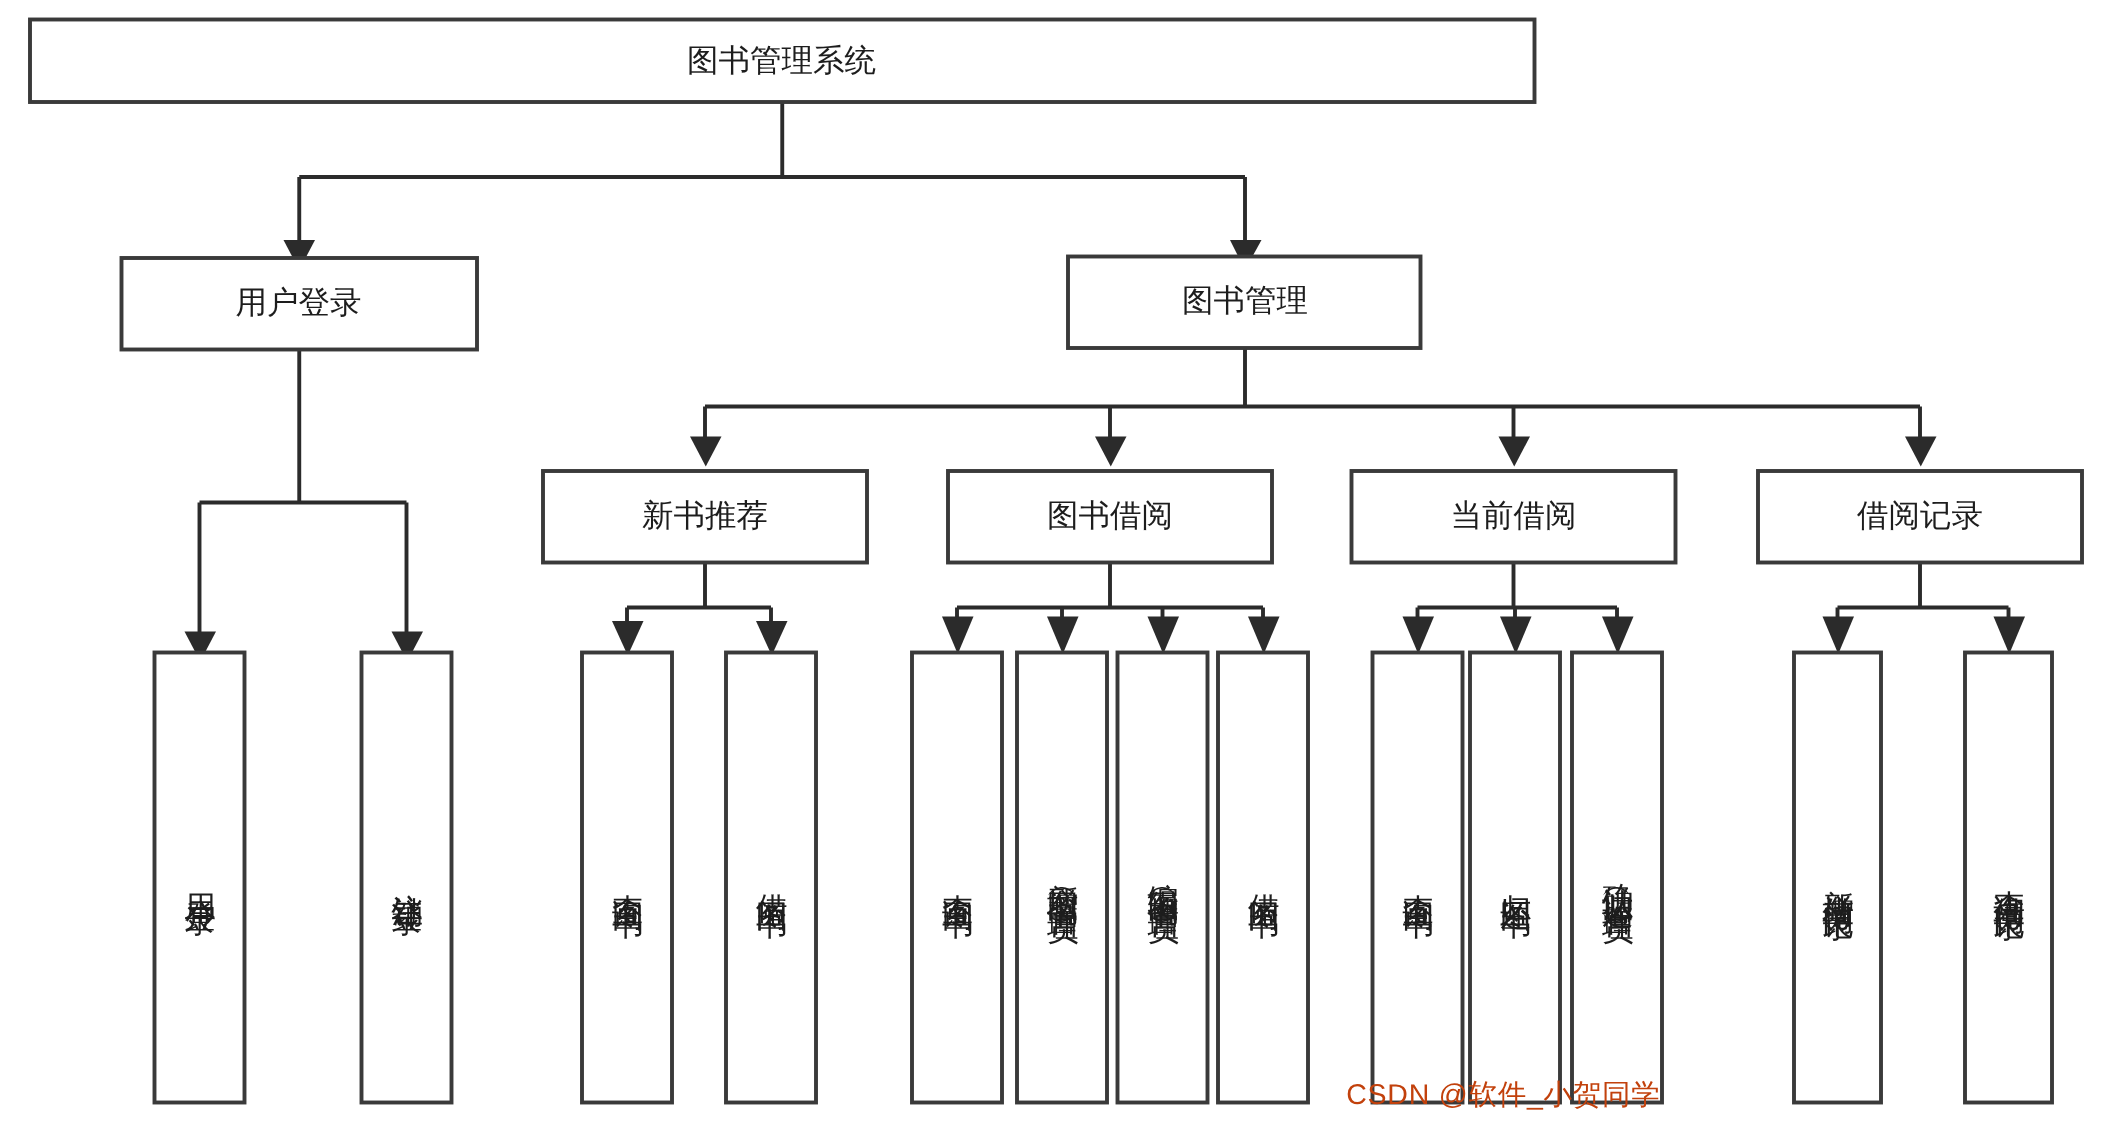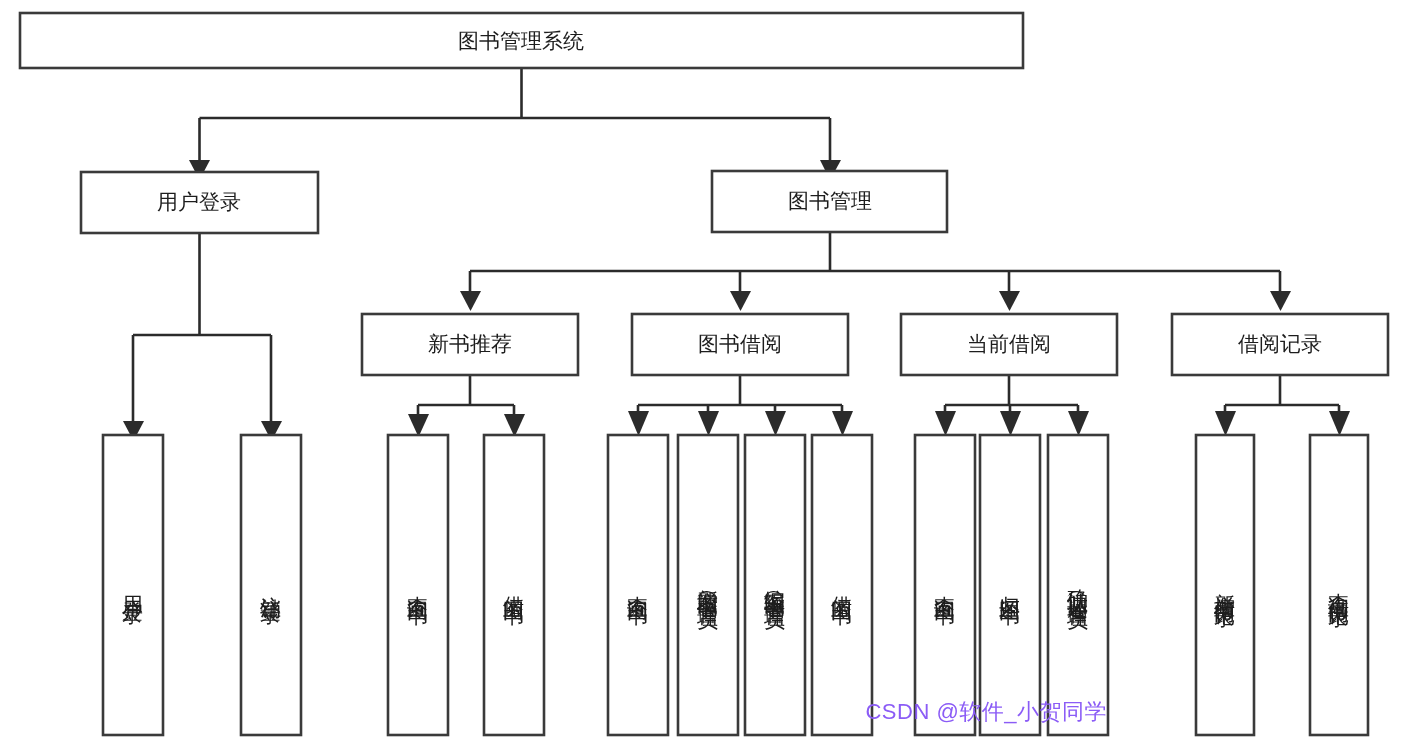--- a/index.html
+++ b/index.html
@@ -59,24 +59,24 @@
     color: #1d1d1d;
     display: flex;
     align-items: center;
     justify-content: center;
     white-space: nowrap;
     pointer-events: none;
   }
   #watermark {
     position: absolute;
     right: 8px;
-    bottom: 20px;
-    font-family: "Liberation Sans", "DejaVu Sans", sans-serif;
-    font-size: 22px;
-    color: #8b5cf6;
+    bottom: 4px;
+    font-family: "Liberation Sans", "DejaVu Sans", sans-serif;
+    font-size: 19px;
+    color: #c2410c;
     letter-spacing: 0.5px;
     white-space: nowrap;
   }
 </style>
 </head>
 <body>
 
 <div id="diagram-root">
 
   <svg id="tree-svg" viewBox="0 0 1405 747">

